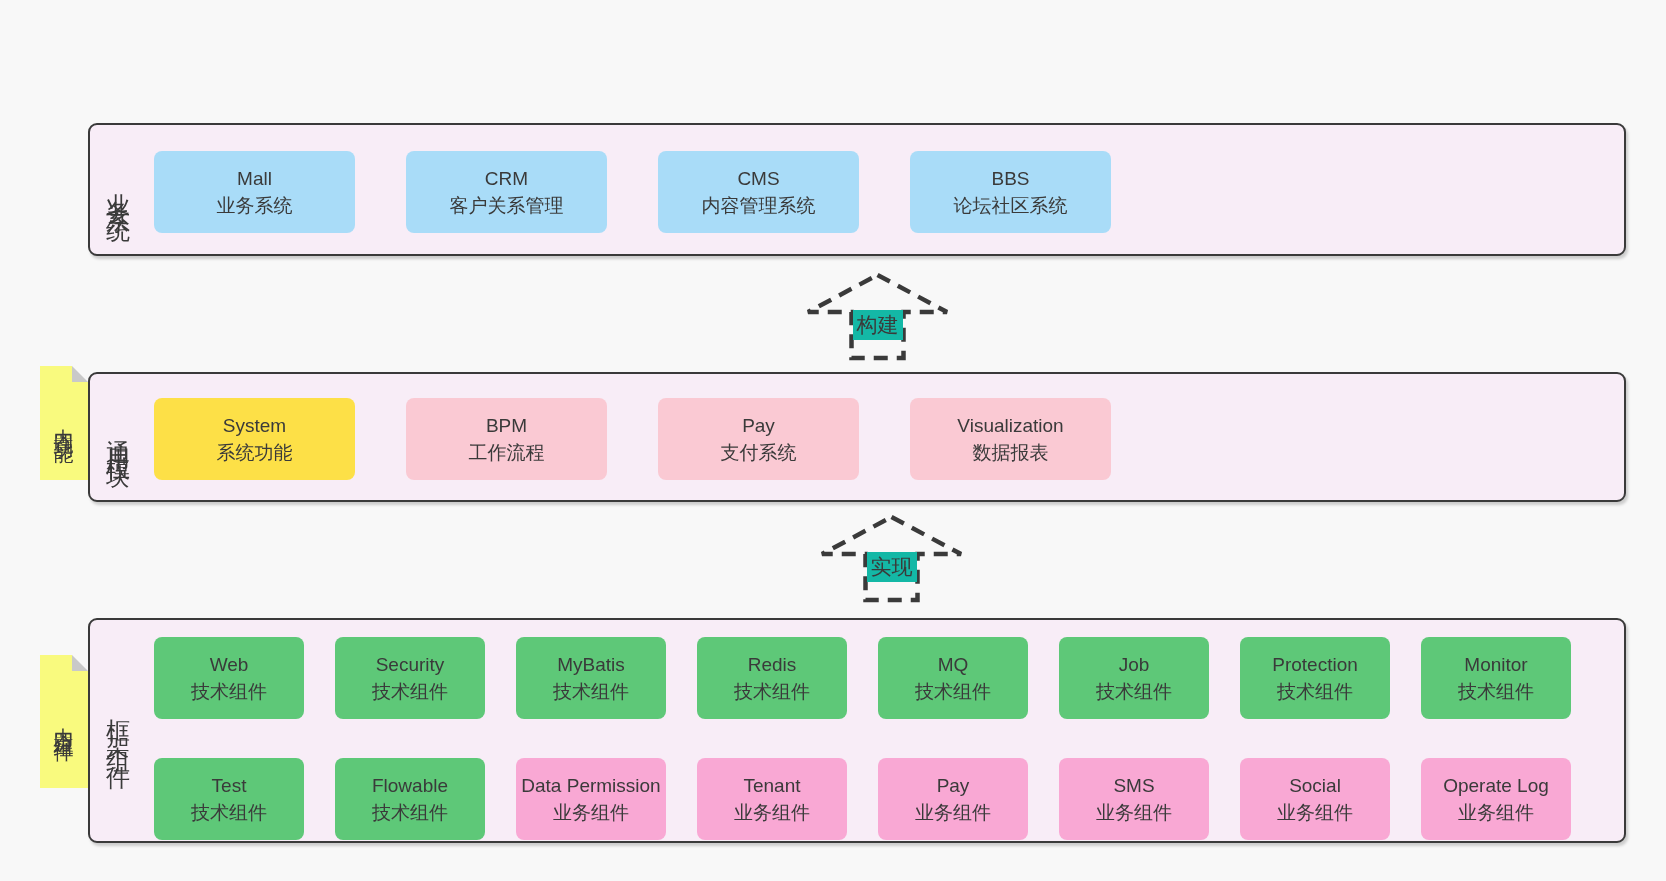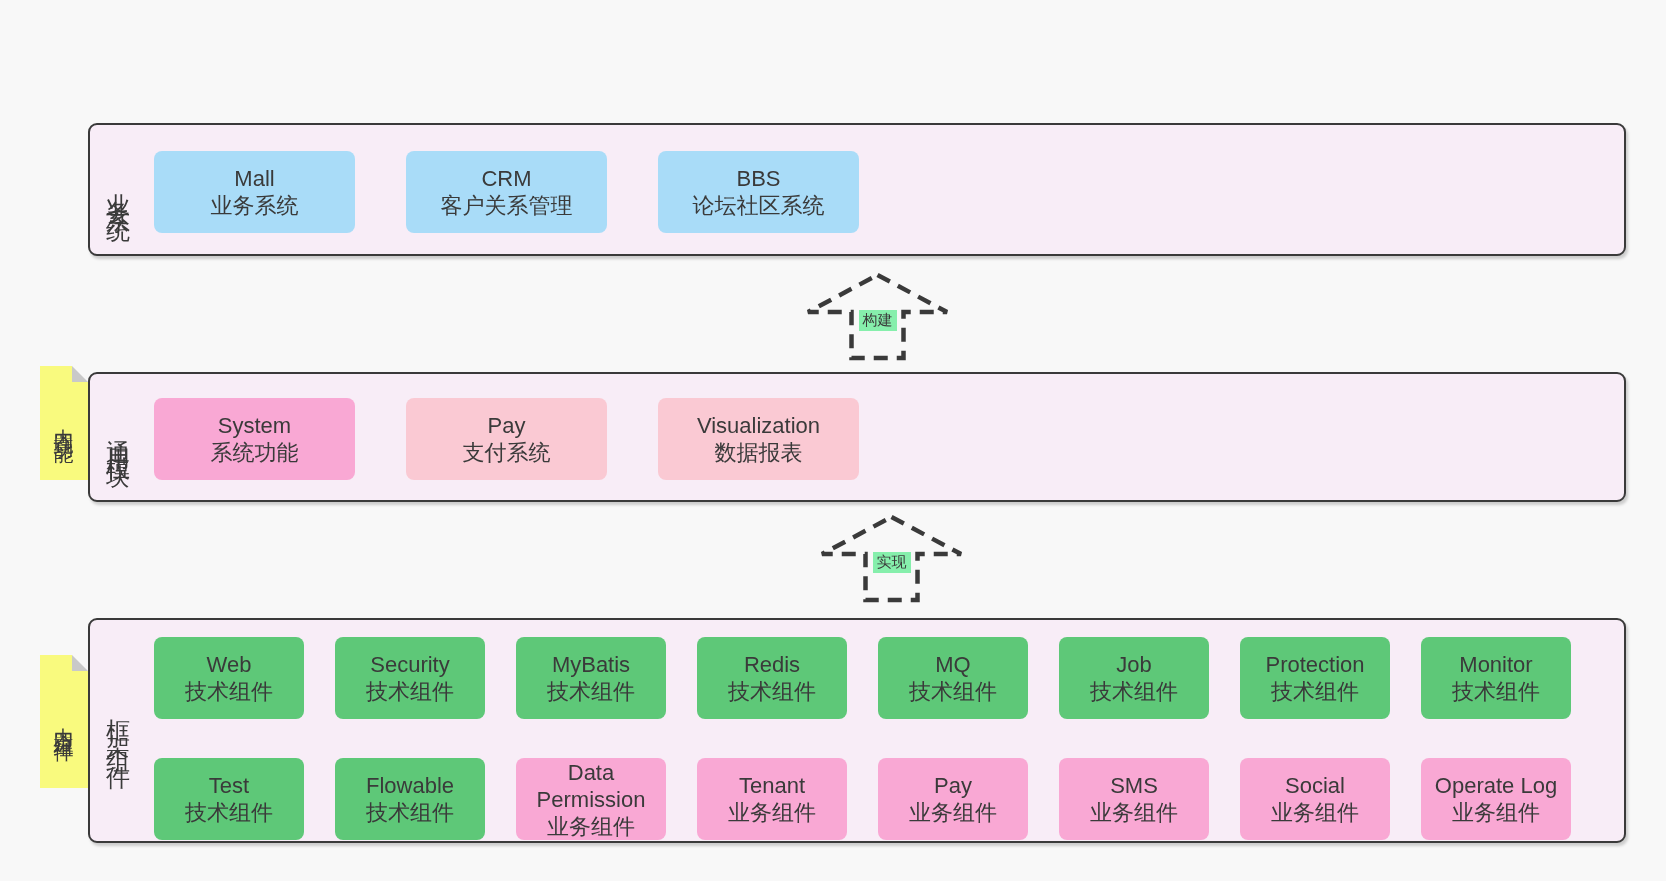--- a/index.html
+++ b/index.html
@@ -29,25 +29,25 @@
   .cols6 { gap:51px; }
   .cols8 { gap:31px;border-radius:15px; }
   #band-top .row { top:26px; }
   #band-mid .row { top:24px; }
   #band-bottom .row-1 { top:17px; }
   #band-bottom .row-2 { top:138px; }
 
   .box {
     width:201px; height:82px; border-radius:8px; flex:0 0 auto;
     display:flex; flex-direction:column; align-items:center; justify-content:center;
-    text-align:center; font-size:22px; line-height:27px;
+    text-align:center; font-size:19px; line-height:27px;
   }
   .cols8 .box { width:150px; }
   .c-blue   { background:#a9dcf8; }
-  .c-red    { background:#f9a8d4; }
+  .c-red    { background:#fde047; }
   .c-pink   { background:#fac9d3; }
   .c-green  { background:#5ec878; }
   .c-lgreen { background:#f9a8d4; }
 
   .sticky {
     position:absolute; left:40px; width:48px; background:#f9fa7e;
     display:flex; align-items:center; justify-content:center;
   }
   #sticky-mid    { top:366px; height:114px; }
   #sticky-bottom { top:655px; height:133px; }
@@ -64,38 +64,42 @@
   .arrow { position:absolute; width:145px; height:90px; }
   #arrow-build { left:805px; top:272px; }
   #arrow-impl  { left:819px; top:514px; }
   .arrow svg { position:absolute; left:0; top:0; }
   .arrow polygon {
     fill:none; stroke:#3a3a3a; stroke-width:4.5;
     stroke-dasharray:14 9; stroke-linejoin:miter;
   }
   .arrow-label {
     position:absolute; left:50%; top:38px; transform:translateX(-50%);
-    background:#86efac; padding:1px 4px; font-size:15px; white-space:nowrap;
+    background:#14b8a6; padding:1px 4px; font-size:21px; white-space:nowrap;
   }
 </style>
 </head>
 <body>
 
 <div class="canvas">
 
   <section class="band" id="band-top">
     <div class="vlabel">业务系统</div>
     <div class="row cols6">
       <div class="box c-blue">
         <div>Mall</div>
         <div>业务系统</div>
       </div>
       <div class="box c-blue">
         <div>CRM</div>
         <div>客户关系管理</div>
+      </div>
+      <div class="box c-blue">
+        <div>CMS</div>
+        <div>内容管理系统</div>
       </div>
       <div class="box c-blue">
         <div>BBS</div>
         <div>论坛社区系统</div>
       </div>
     </div>
   </section>
 
   <div class="arrow" id="arrow-build">
     <svg width="145" height="90" viewBox="0 0 145 90">
@@ -105,20 +109,24 @@
   </div>
 
   <section class="band" id="band-mid">
     <div class="vlabel">通用模块</div>
     <div class="row cols6">
       <div class="box c-red">
         <div>System</div>
         <div>系统功能</div>
       </div>
       <div class="box c-pink">
+        <div>BPM</div>
+        <div>工作流程</div>
+      </div>
+      <div class="box c-pink">
         <div>Pay</div>
         <div>支付系统</div>
       </div>
       <div class="box c-pink">
         <div>Visualization</div>
         <div>数据报表</div>
       </div>
     </div>
   </section>
 

